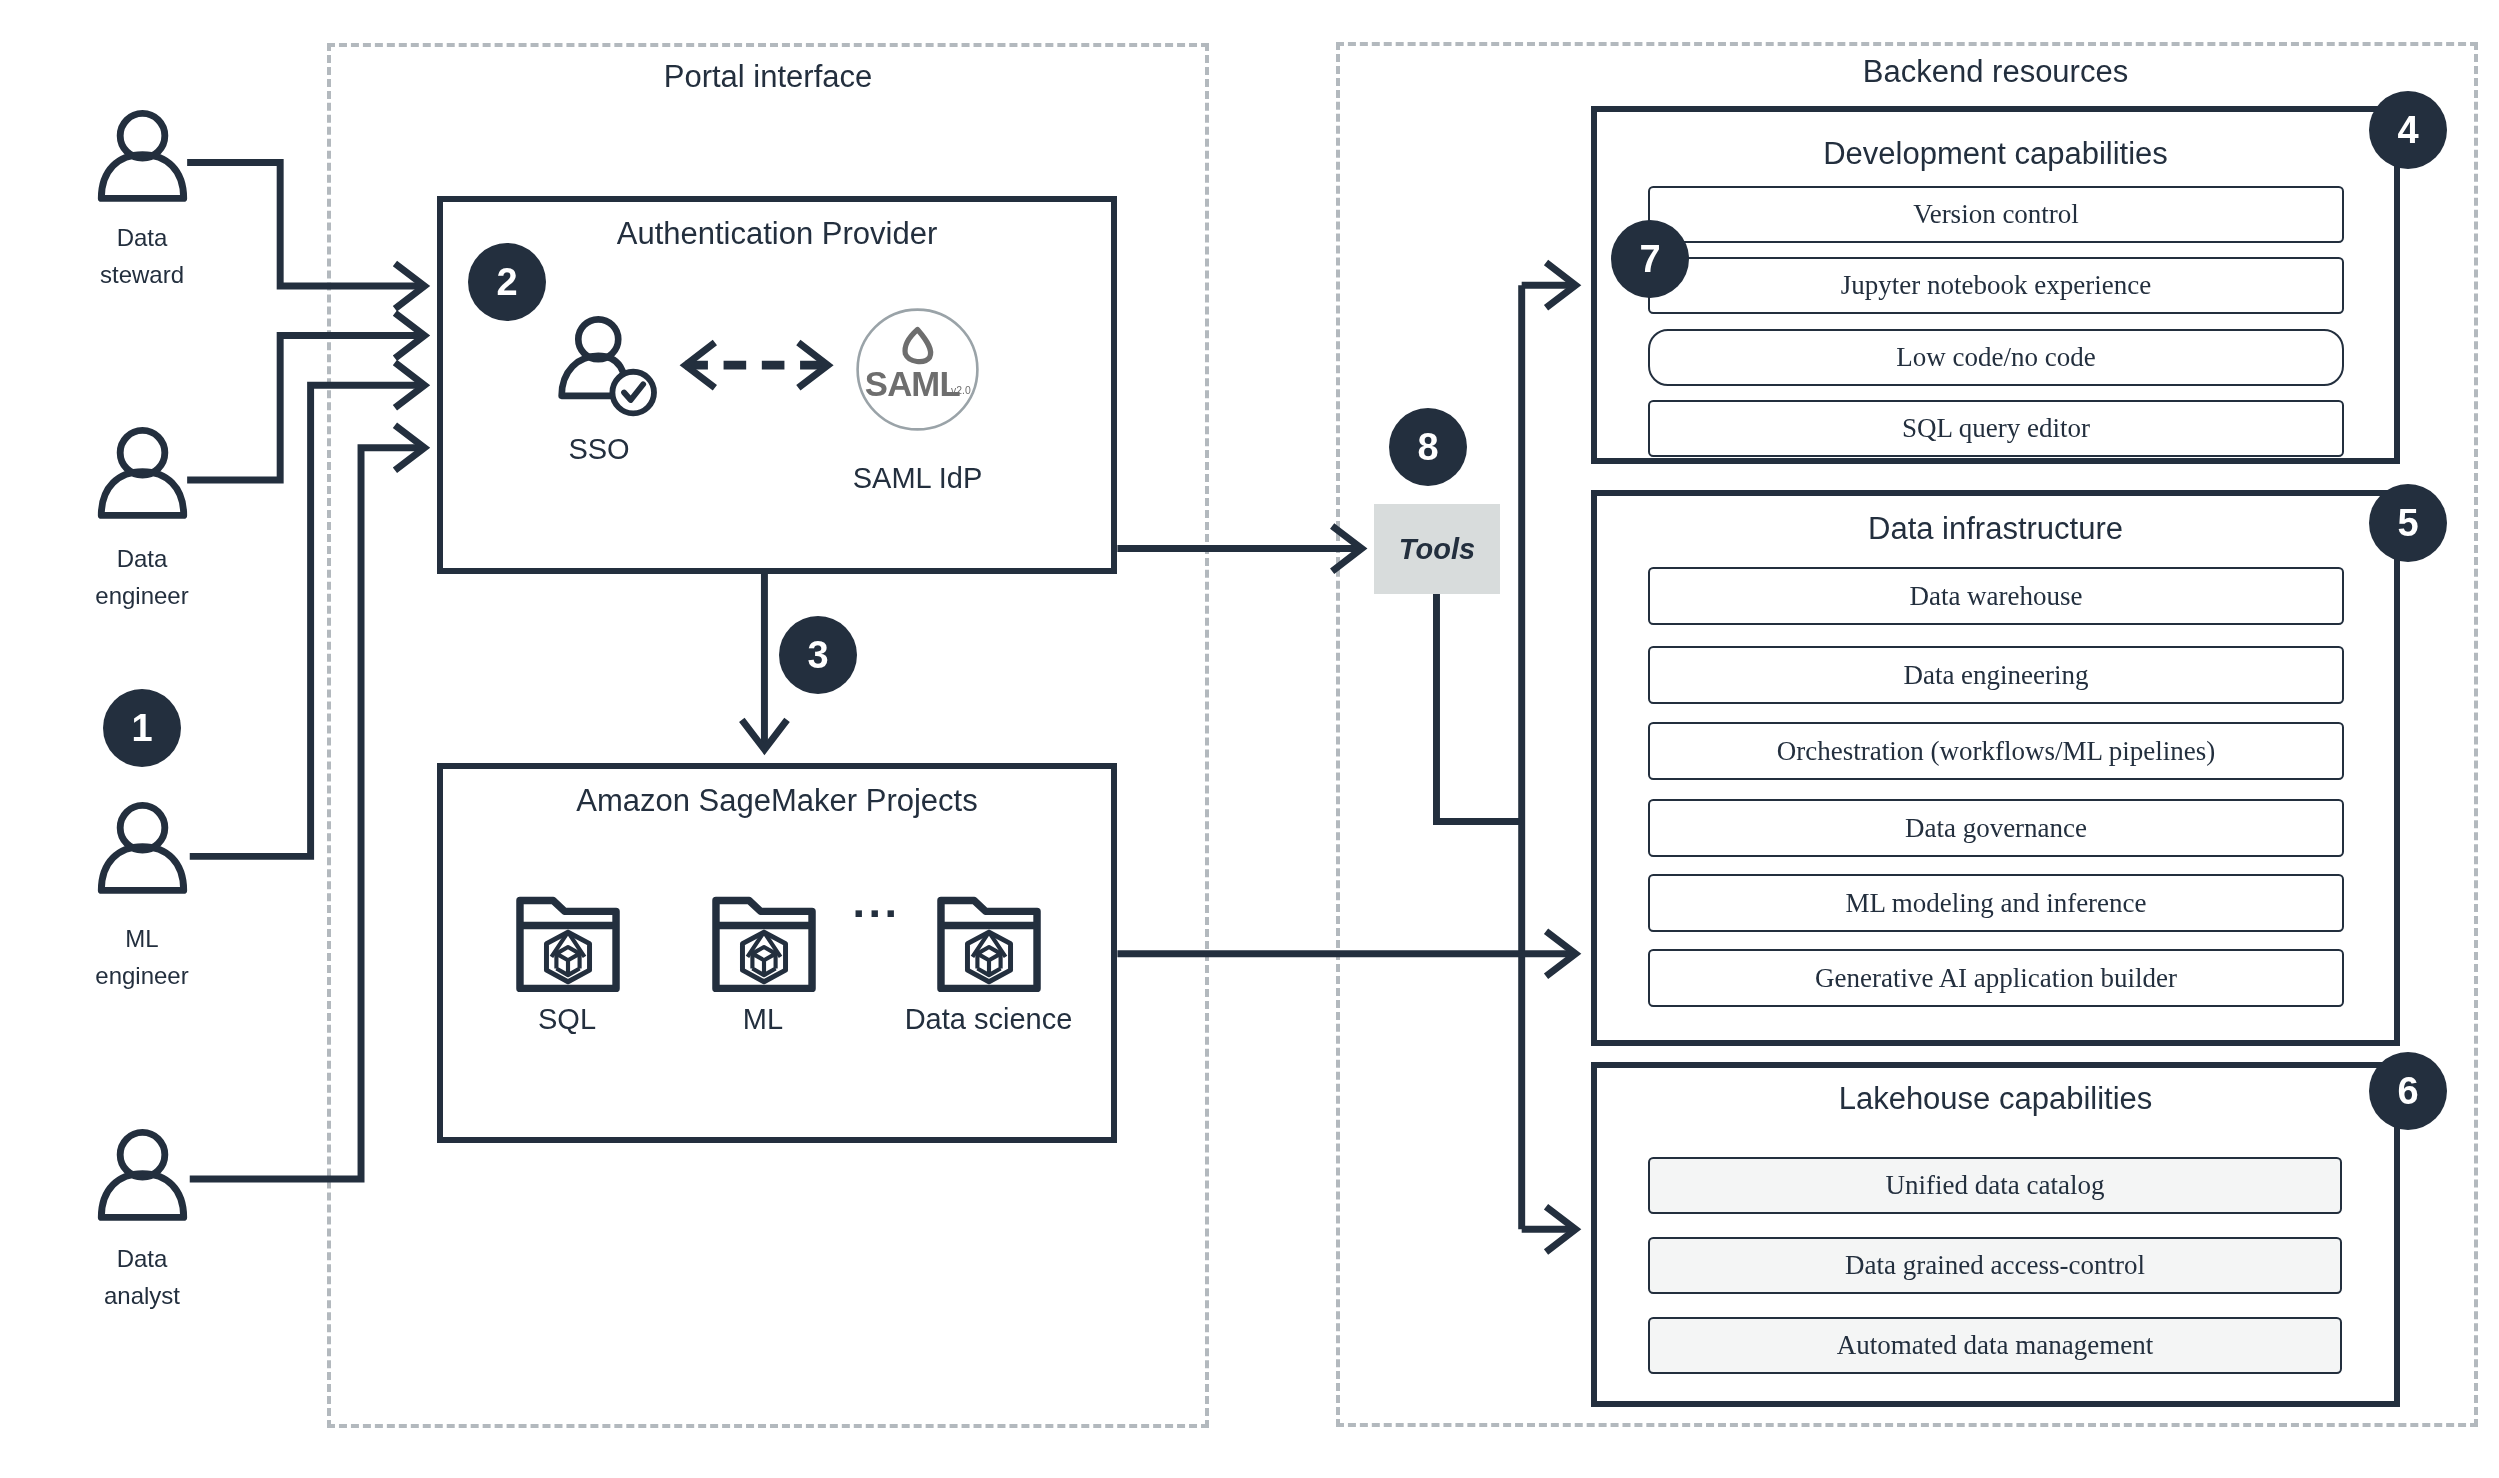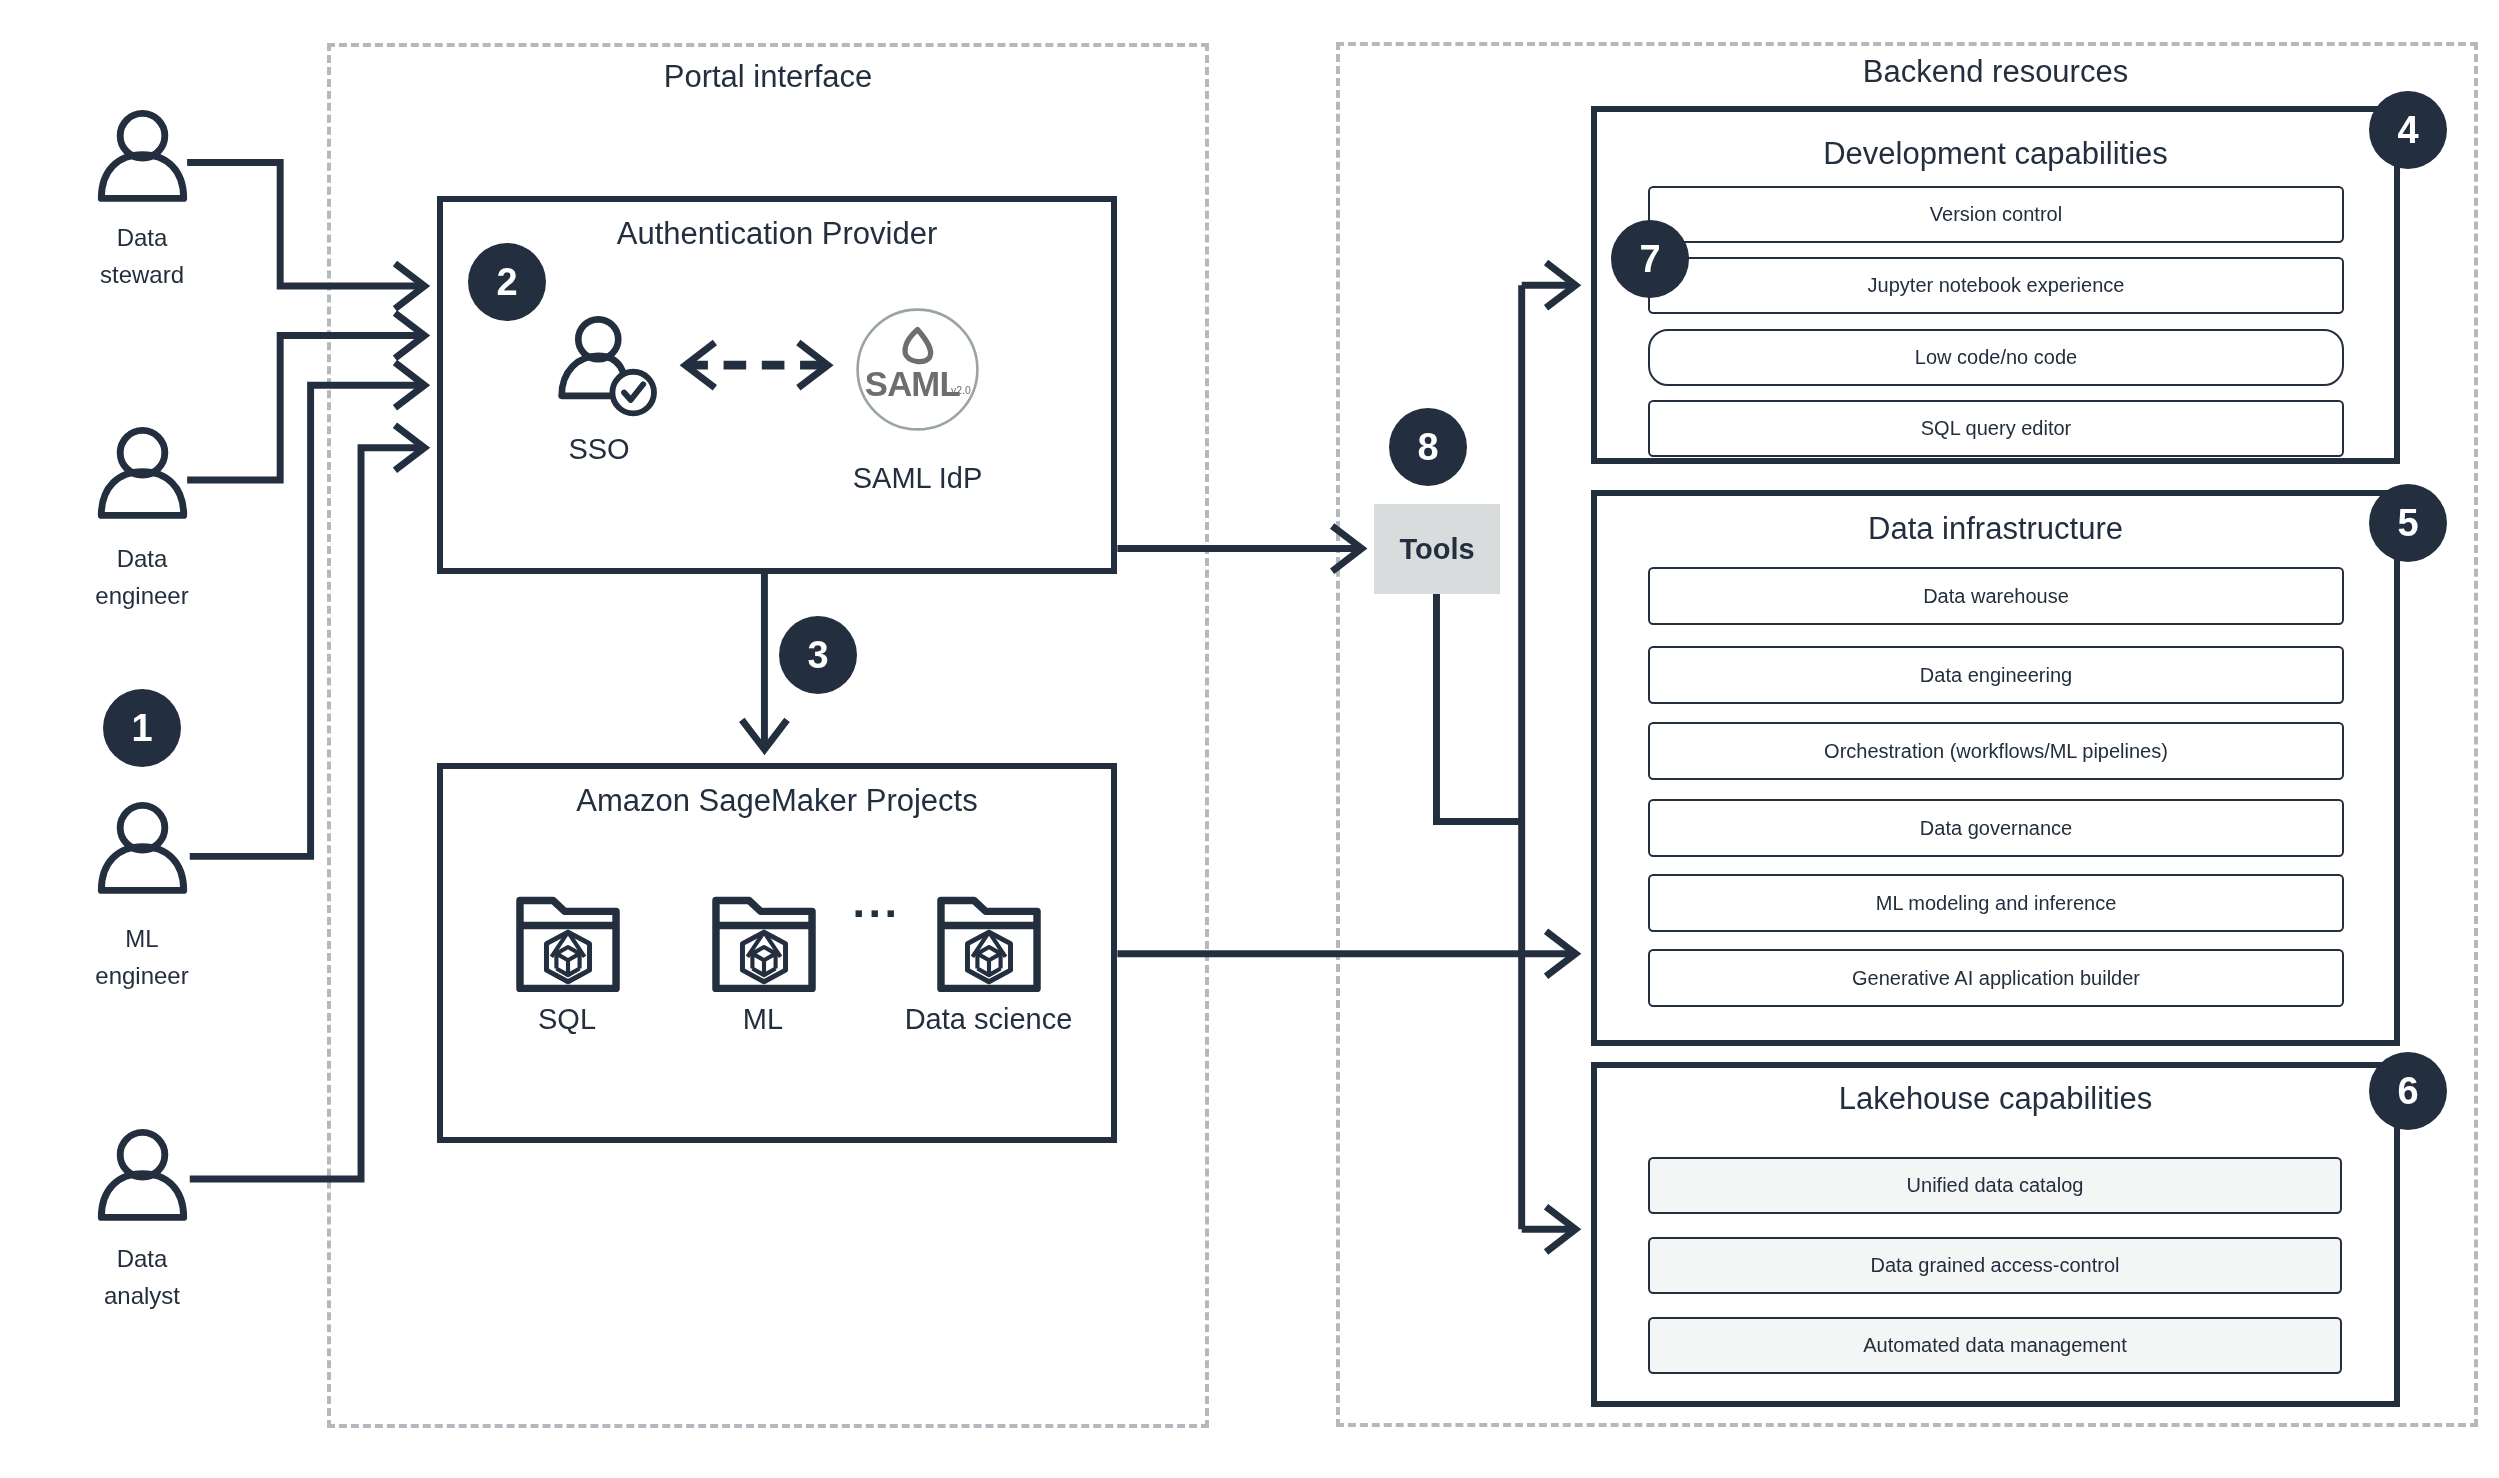--- a/index.html
+++ b/index.html
@@ -9,30 +9,30 @@
     --rowfill:#f4f5f5;
     --samlgray:#6e6e6e;
   }
   html,body{margin:0;padding:0;background:#ffffff;}
   body{font-family:"Liberation Sans",sans-serif;}
   .canvas{position:relative;width:2500px;height:1478px;background:#fff;overflow:hidden;}
   .dashedbox{position:absolute;border:4.3px dashed var(--dash);box-sizing:border-box;background:transparent;}
   .box{position:absolute;border:6px solid var(--navy);background:#fff;box-sizing:border-box;}
   .title{position:absolute;font-weight:normal;font-size:31px;color:var(--navy);text-align:center;}
   .row{position:absolute;border:2.6px solid var(--navy);border-radius:5.2px;background:#fff;
-       display:flex;align-items:center;justify-content:center;font-size:20px;color:var(--navy);
-       box-sizing:border-box;}
+       display:flex;align-items:center;justify-content:center;font-size:27px;color:var(--navy);
+       box-sizing:border-box;font-family:Liberation Serif, serif;}
   .row.gray{background:var(--rowfill);margin-top:12px;}
   .badge{position:absolute;width:78px;height:78px;border-radius:50%;background:var(--navy);
          color:#fff;display:flex;align-items:center;justify-content:center;
          font-size:38px;font-weight:bold;z-index:6;}
   .plabel{position:absolute;width:226px;text-align:center;font-size:24px;line-height:37px;color:var(--navy);}
   .icon{position:absolute;}
   .tools{position:absolute;left:1374px;top:504px;width:126px;height:90px;background:var(--toolsfill);
-         display:flex;align-items:center;justify-content:center;font-size:29px;font-weight:bold;color:var(--navy);z-index:4;}
+         display:flex;align-items:center;justify-content:center;font-size:29px;font-weight:bold;color:var(--navy);z-index:4;font-style:italic;}
   .small-label{position:absolute;text-align:center;font-size:29px;color:var(--navy);}
   svg{display:block;}
   .connector-layer{position:absolute;left:0;top:0;z-index:2;}
   .ellipsis{position:absolute;left:833px;top:876px;width:87px;text-align:center;
             font-size:45px;font-weight:bold;color:var(--navy);letter-spacing:3.5px;}
 </style>
 </head>
 <body>
 
 <div class="canvas">

